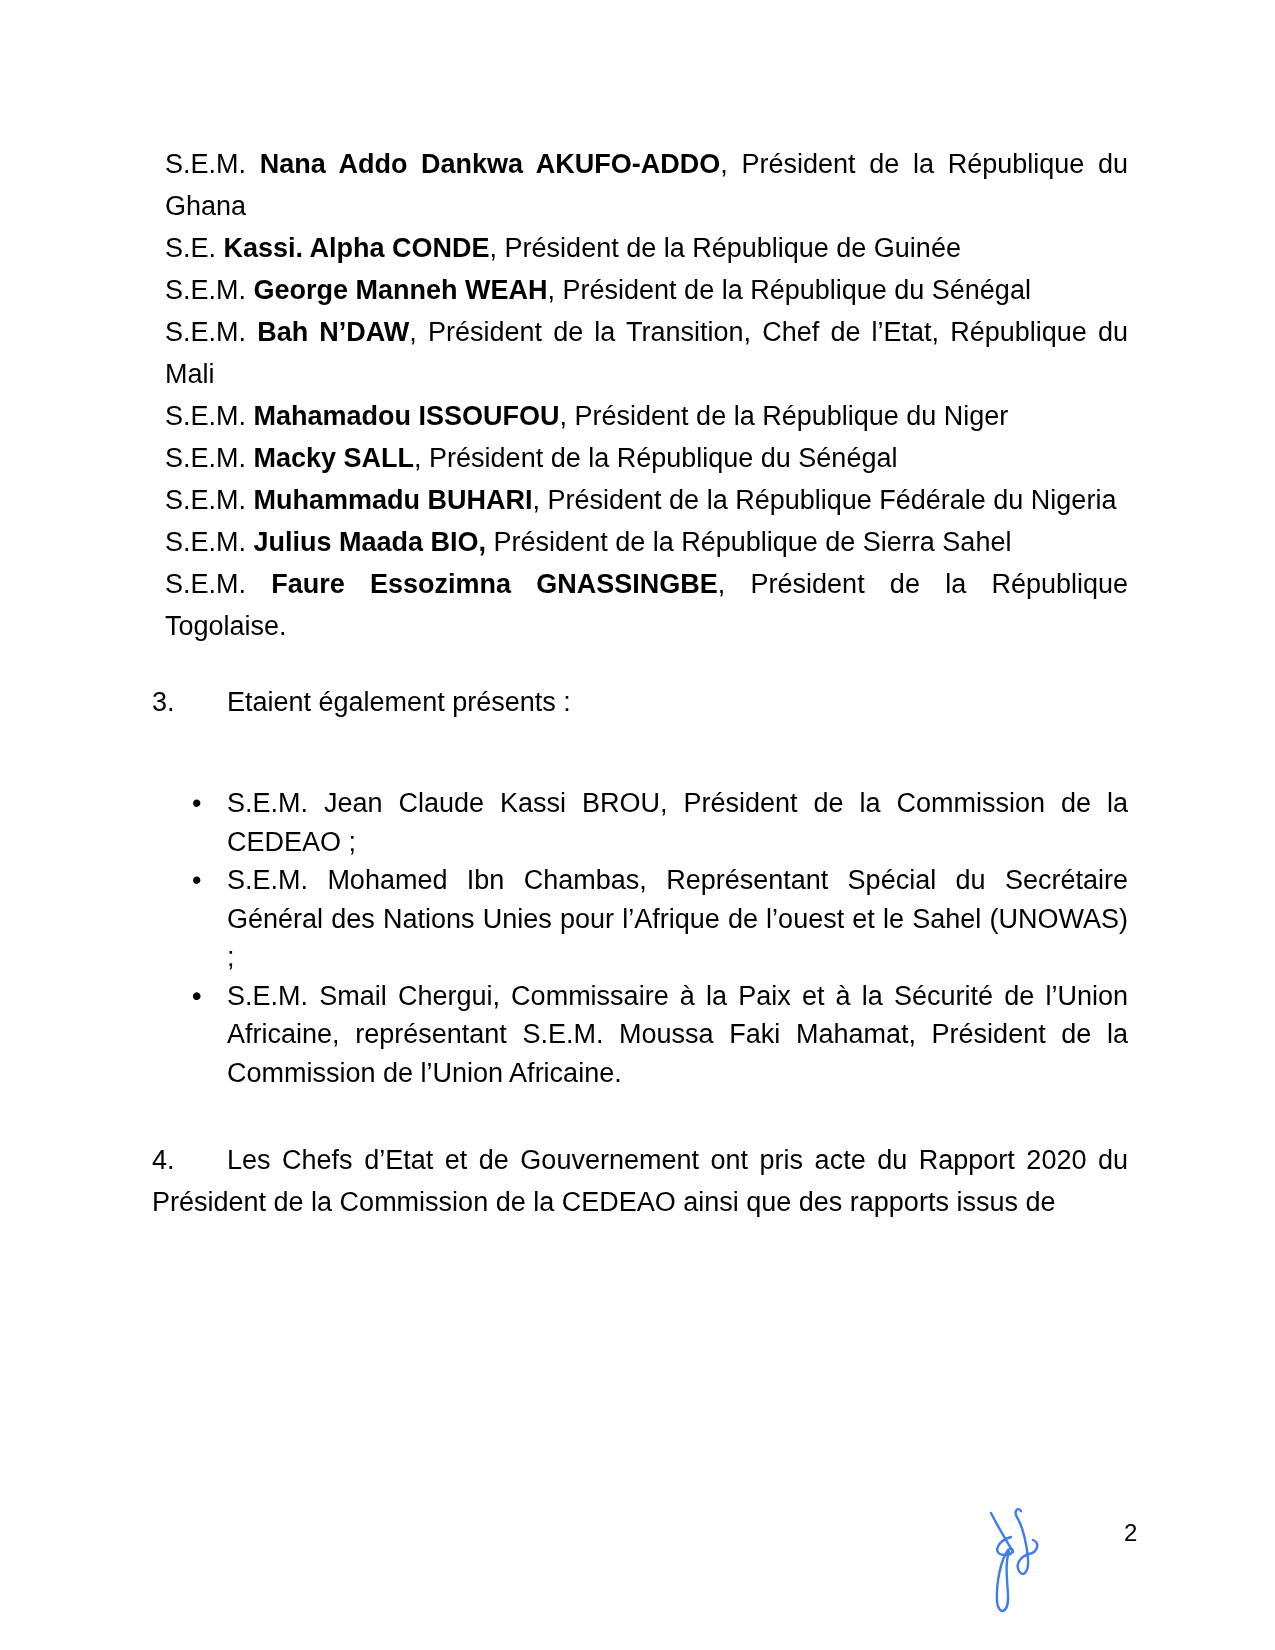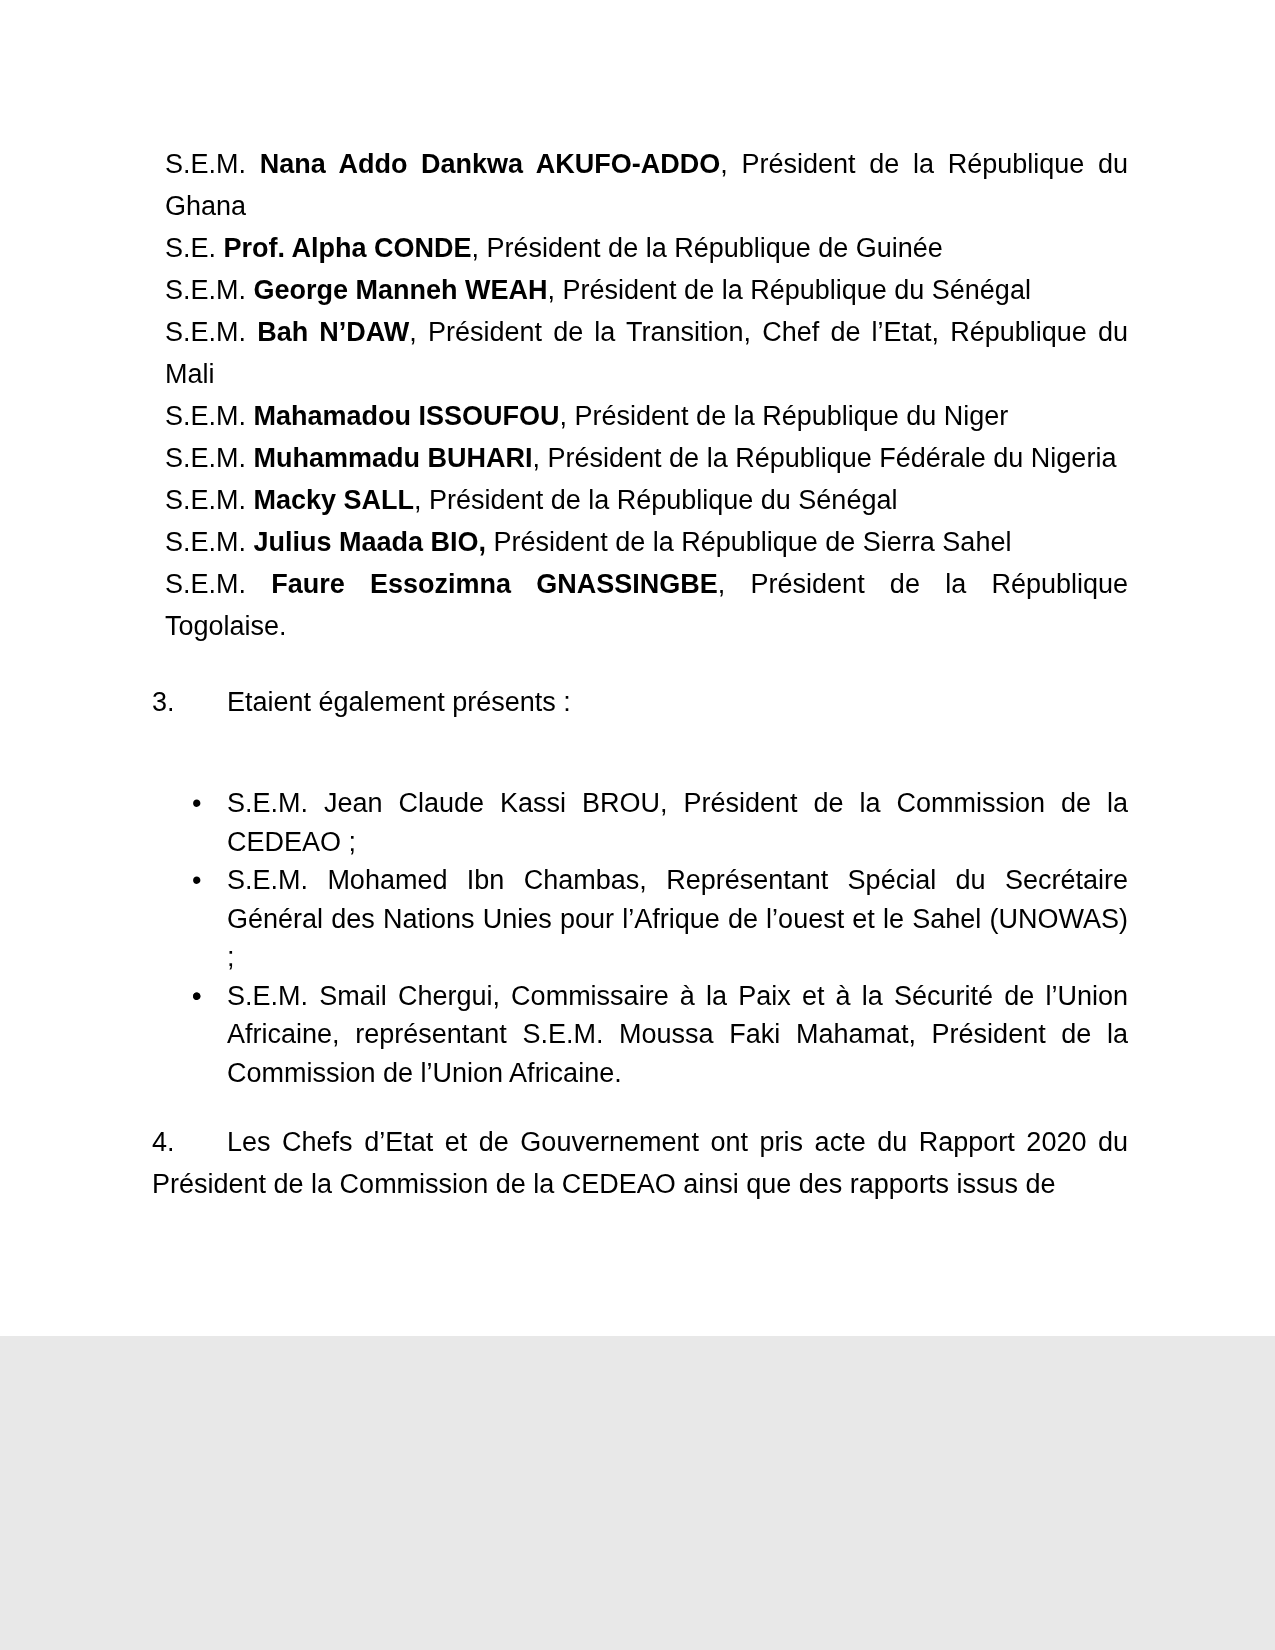--- a/index.html
+++ b/index.html
@@ -1,19 +1,19 @@
 <!DOCTYPE html>
 <html><head>
 <meta charset="utf-8">
 <style>
   html, body { margin: 0; padding: 0; background: #e8e8e8; }
   .page {
     position: relative;
     width: 1275px;
-    height: 1336px;
+    height: 1650px;
     background: #ffffff;
     font-family: "Liberation Sans", "DejaVu Sans", sans-serif;
     font-size: 27px;
     color: #000000;
     overflow: hidden;
     margin: 0 auto;
   }
   .content {
     position: absolute;
     left: 152px;
@@ -47,21 +47,21 @@
     padding-left: 75px;
     line-height: 38.5px;
     text-align: justify;
     margin: 0;
   }
   .dot {
     position: absolute;
     left: 40px;
     top: 0;
   }
-  .sec4 { margin-top: 29px; }
+  .sec4 { margin-top: 47px; }
   .page-number {
     position: absolute;
     left: 1124px;
     top: 1518px;
     font-size: 24px;
     line-height: 30px;
   }
   .signature {
     position: absolute;
     left: 983px;
@@ -70,26 +70,26 @@
   .signature svg { display: block; }
 </style>
 </head>
 <body>
 
 <div class="page">
   <div class="content">
 
     <div class="presidents">
       <p><span>S.E.M. </span><span class="name">Nana Addo Dankwa AKUFO-ADDO</span><span>, Président de la République du Ghana</span></p>
-      <p><span>S.E. </span><span class="name">Prof. Alpha CONDE</span><span>, Président de la République de Guinée</span></p>
+      <p><span>S.E. </span><span class="name">Kassi. Alpha CONDE</span><span>, Président de la République de Guinée</span></p>
       <p><span>S.E.M. </span><span class="name">George Manneh WEAH</span><span>, Président de la République du Sénégal</span></p>
       <p><span>S.E.M. </span><span class="name">Bah N’DAW</span><span>, Président de la Transition, Chef de l’Etat, République du Mali</span></p>
       <p><span>S.E.M. </span><span class="name">Mahamadou ISSOUFOU</span><span>, Président de la République du Niger</span></p>
+      <p><span>S.E.M. </span><span class="name">Macky SALL</span><span>, Président de la République du Sénégal</span></p>
       <p><span>S.E.M. </span><span class="name">Muhammadu BUHARI</span><span>, Président de la République Fédérale du Nigeria</span></p>
-      <p><span>S.E.M. </span><span class="name">Macky SALL</span><span>, Président de la République du Sénégal</span></p>
       <p><span>S.E.M. </span><span class="name">Julius Maada BIO,</span><span> Président de la République de Sierra Sahel</span></p>
       <p><span>S.E.M. </span><span class="name">Faure Essozimna GNASSINGBE</span><span>, Président de la République Togolaise.</span></p>
     </div>
 
     <p class="numbered sec3"><span class="num">3.</span><span>Etaient également présents :</span></p>
 
     <ul class="bullets">
       <li><span class="dot">•</span><span>S.E.M. Jean Claude Kassi BROU, Président de la Commission de la CEDEAO ;</span></li>
       <li><span class="dot">•</span><span>S.E.M. Mohamed Ibn Chambas, Représentant Spécial du Secrétaire Général des Nations Unies pour l’Afrique de l’ouest et le Sahel (UNOWAS) ;</span></li>
       <li><span class="dot">•</span></li>

